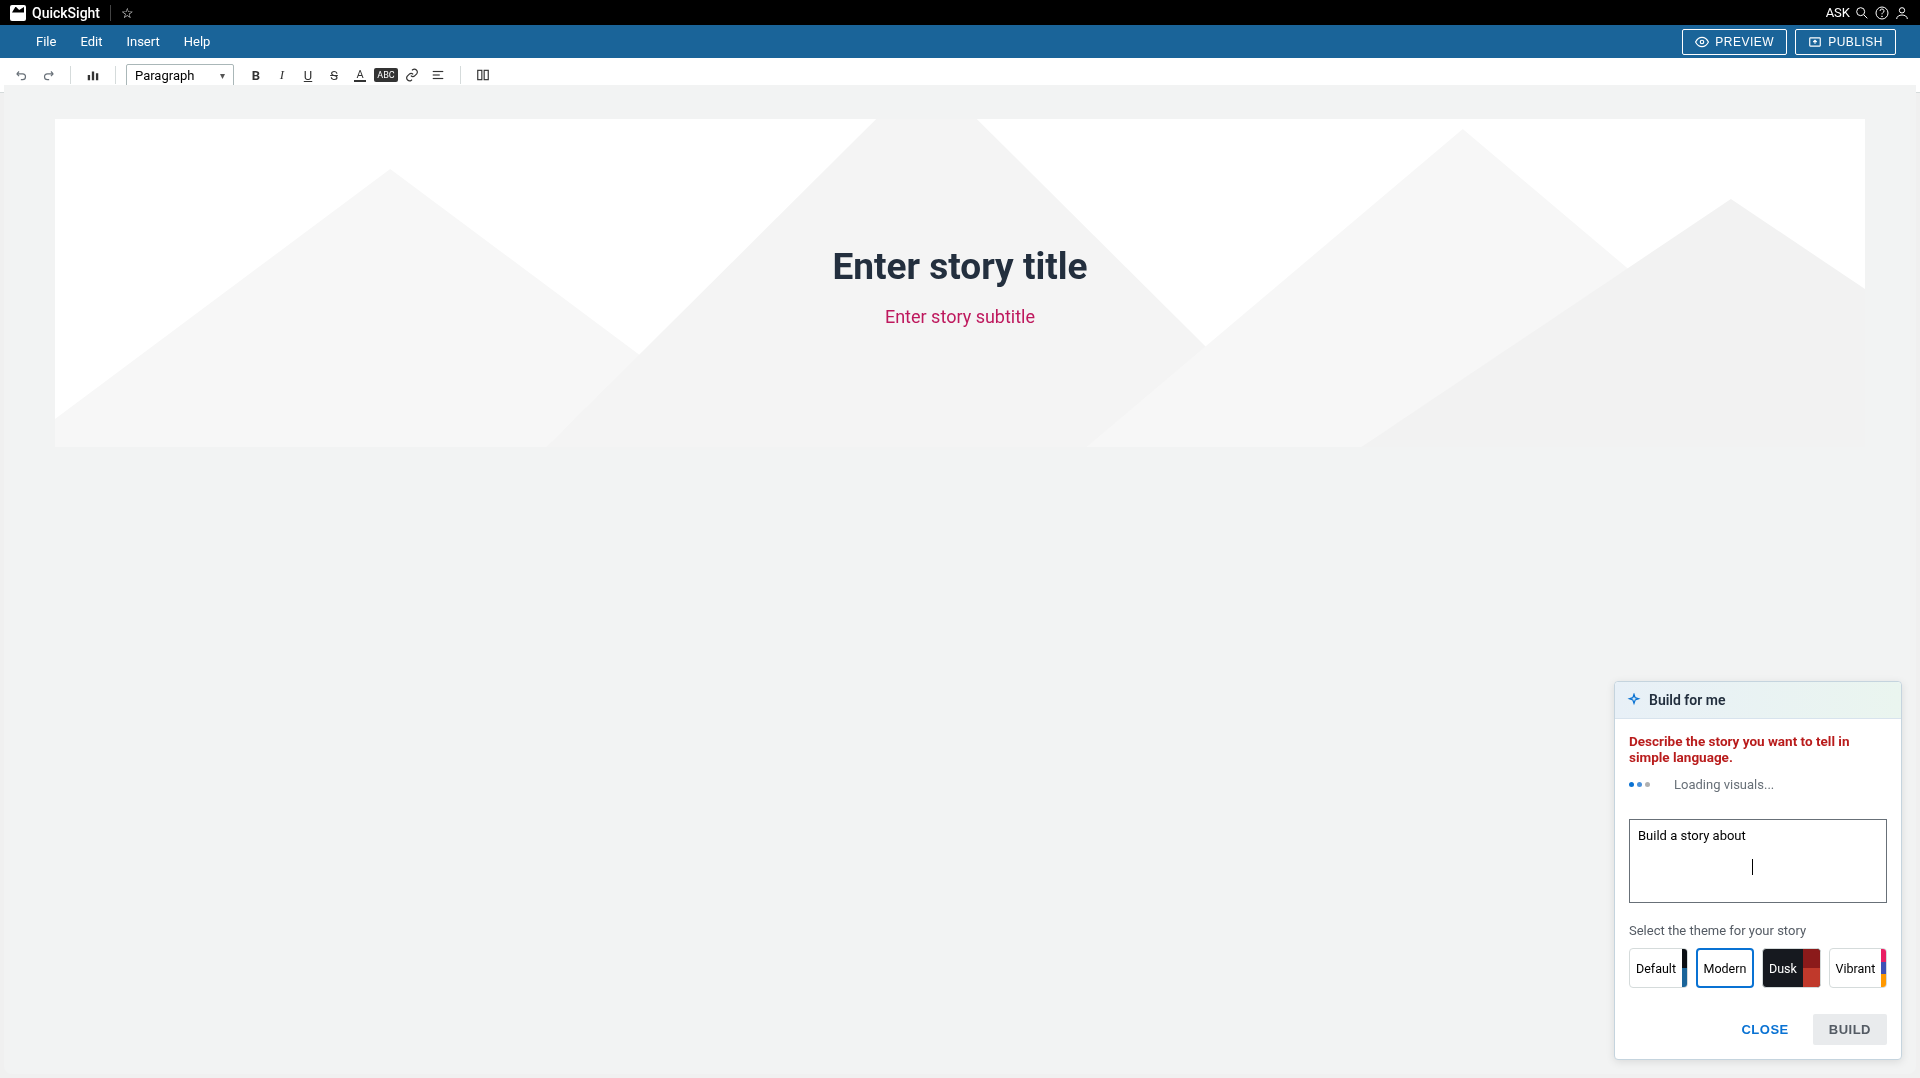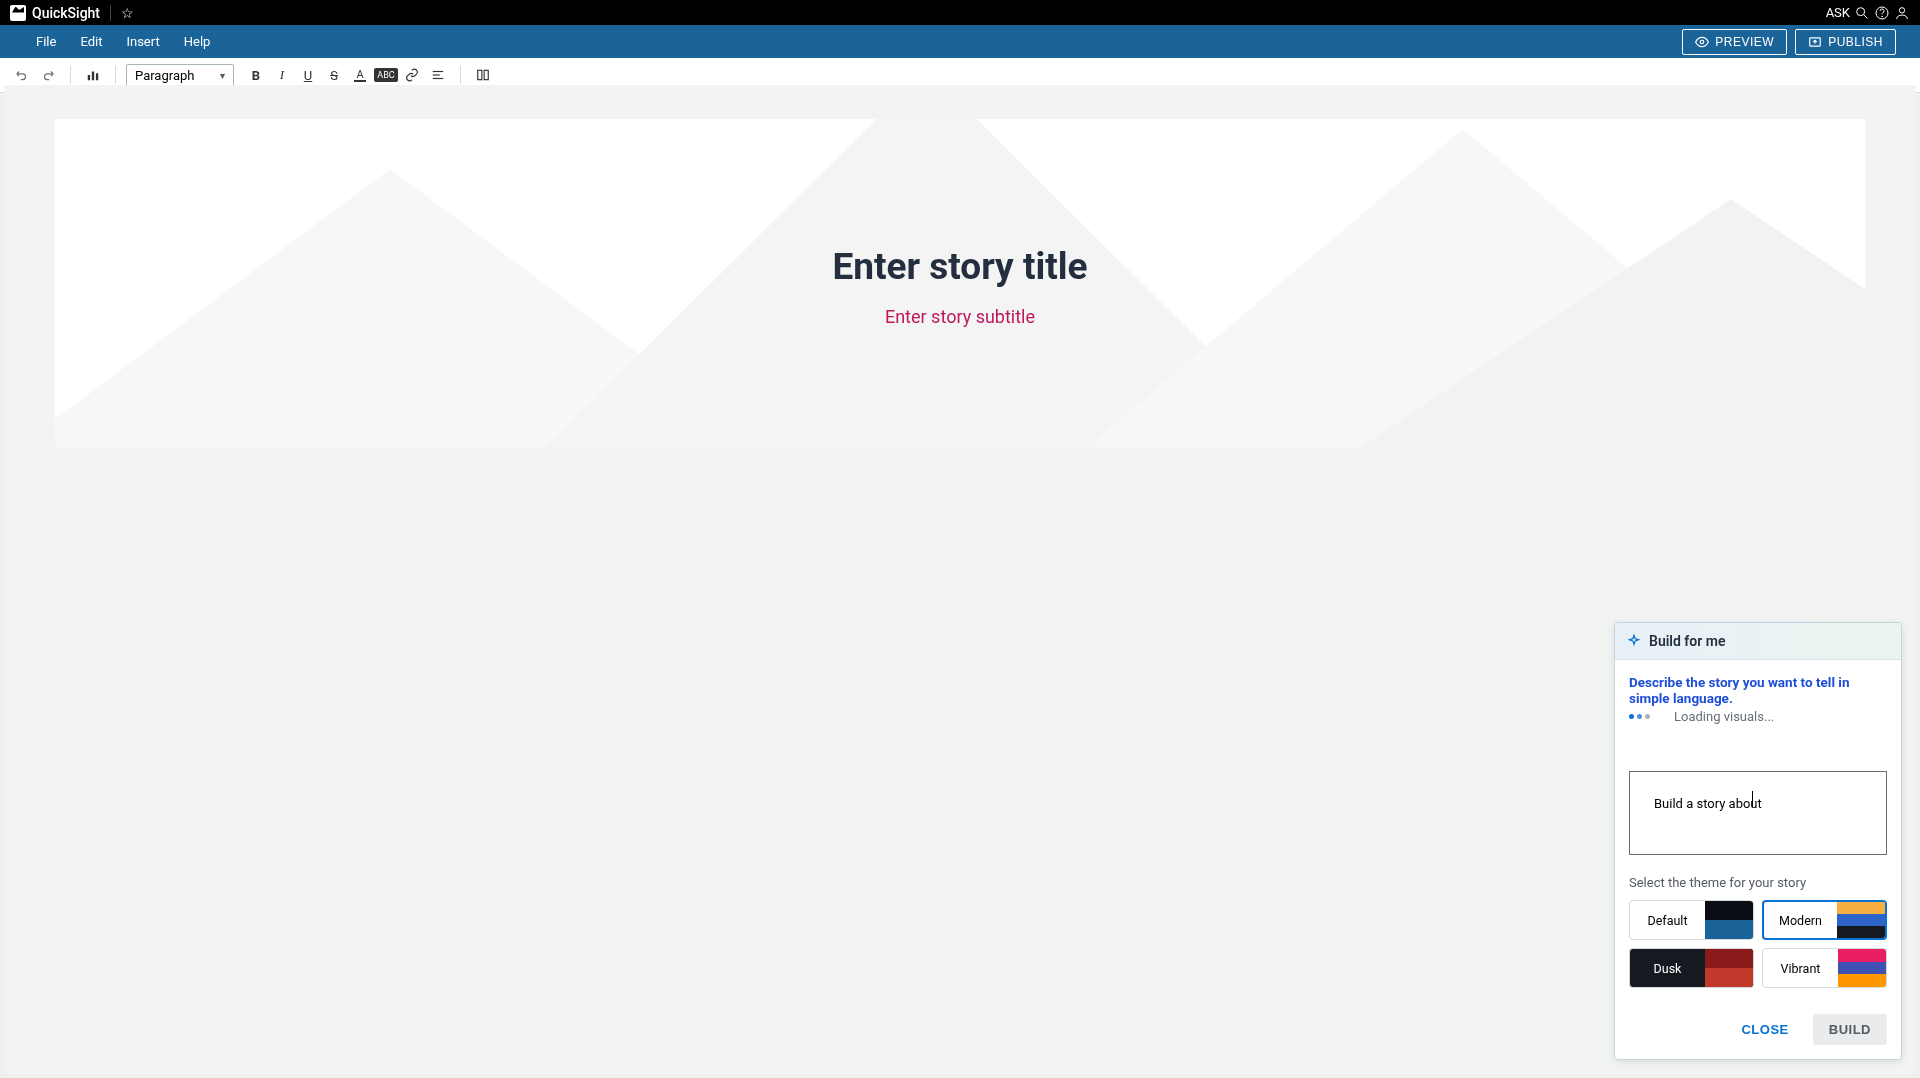--- a/index.html
+++ b/index.html
@@ -41,31 +41,31 @@
 .bg-shapes svg { width: 100%; height: 100%; }
 .doc-content { position: relative; z-index: 1; text-align: center; padding-top: 126px; }
 .story-title { font-size: 37px; font-weight: 700; color: #232f3e; margin-bottom: 18px; cursor: text; }
 .story-subtitle { font-size: 18px; color: #be185d; cursor: text; }
 
 .side-panel { position: absolute; right: 14px; bottom: 14px; width: 288px; background: #fff; border: 1px solid #c5d4de; border-radius: 4px; box-shadow: 0 2px 8px rgba(0,0,0,0.1); }
 .panel-header { background: linear-gradient(90deg, #e8f0f7 0%, #eaf5ef 100%); padding: 10px 12px; display: flex; align-items: center; gap: 8px; border-radius: 4px 4px 0 0; border-bottom: 1px solid #d8e3ed; }
 .panel-header-icon { color: #0972d3; }
 .panel-header-title { font-size: 14px; font-weight: 600; color: #232f3e; }
 .panel-body { padding: 14px; }
-.panel-desc { font-size: 13.5px; font-weight: 700; color: #1d4ed8; margin-bottom: 3px; }
+.panel-desc { font-size: 13.5px; font-weight: 700; color: #b91c1c; margin-bottom: 12px; }
 .loading-row { display: flex; align-items: center; gap: 24px; margin-bottom: 27px; }
 .loading-dots { display: flex; gap: 3px; }
 .loading-dots span { width: 5px; height: 5px; border-radius: 50%; }
 .loading-dots span:nth-child(1) { background: #0972d3; }
 .loading-dots span:nth-child(2) { background: #4a90d9; }
 .loading-dots span:nth-child(3) { background: #b0b0b0; }
 .loading-text { font-size: 13px; color: #687078; }
-.prompt-box { width: 100%; border: 1px solid #687078; padding: 24px; font-size: 13px; font-family: inherit; resize: none; height: 84px; outline: none; margin-top: 20px; }
+.prompt-box { width: 100%; border: 1px solid #687078; padding: 8px; font-size: 13px; font-family: inherit; resize: none; height: 84px; outline: none; }
 .theme-label { font-size: 13px; color: #545b64; margin: 16px 0 10px; }
-.theme-grid { display: grid; grid-template-columns: 1fr 1fr; gap: 8px; margin-bottom: 12px; }
+.theme-grid { display: grid; grid-template-columns: 1fr 1fr 1fr 1fr; gap: 8px; margin-bottom: 12px; }
 .theme-card { border: 1px solid #d5dbdb; border-radius: 4px; height: 40px; display: flex; align-items: center; cursor: pointer; overflow: hidden; }
 .theme-card.selected { border: 2px solid #0972d3; }
 .theme-card.dark { background: #16191f; color: #fff; }
 .theme-name { flex: 1; text-align: center; font-size: 12.5px; padding: 0 6px; }
 .theme-swatch { width: 48px; height: 100%; display: flex; flex-direction: column; }
 .theme-swatch div { flex: 1; }
 .panel-footer { display: flex; justify-content: flex-end; gap: 8px; padding: 0 14px 14px; }
 .panel-footer button { padding: 8px 16px; font-size: 13px; font-weight: 600; letter-spacing: 0.5px; border: none; cursor: pointer; border-radius: 2px; }
 .btn-close { background: transparent; color: #0972d3; }
 .btn-build { background: #e9ebed; color: #545b64; }

